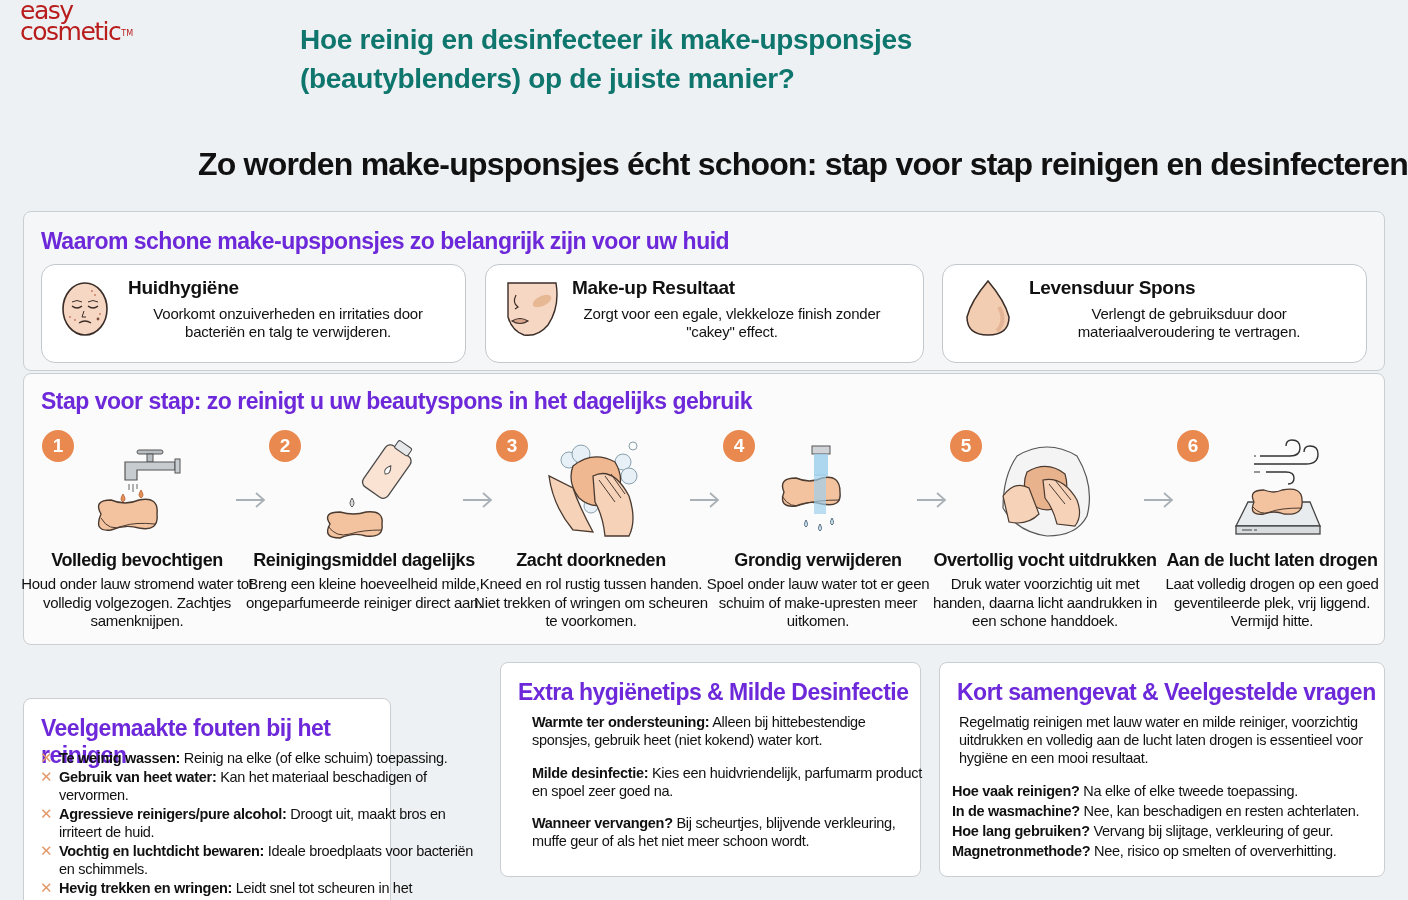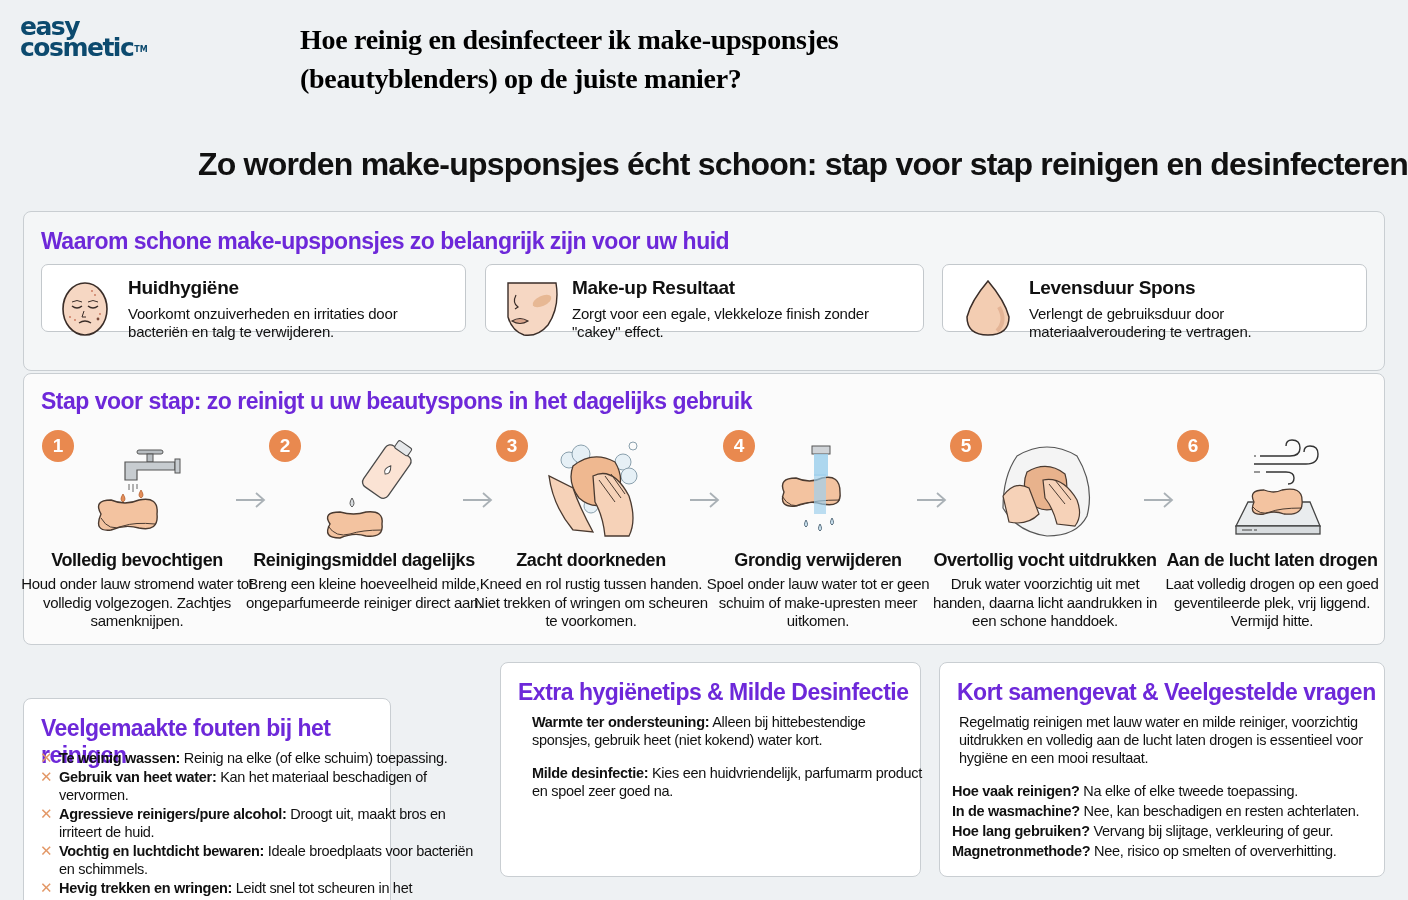--- a/index.html
+++ b/index.html
@@ -4,48 +4,48 @@
 <style>
   * { box-sizing: border-box; margin: 0; padding: 0; }
   html, body { width: 1408px; height: 900px; overflow: hidden; }
   body {
     background: #eef1f3;
     font-family: "Liberation Sans", "DejaVu Sans", sans-serif;
     color: #111;
     position: relative;
   }
   .logo {
-    position: absolute; left: 20px; top: 16px;
-    font-family: "DejaVu Sans", sans-serif; font-weight: bold;
-    line-height: 21px; font-size: 25px; letter-spacing: -1.5px; color: #0c4a6e;
+    position: absolute; left: 20px; top: 0;
+    font-family: "DejaVu Sans", sans-serif; font-weight: normal;
+    line-height: 21px; font-size: 25px; letter-spacing: -1.5px; color: #b91c1c;
   }
   .logo .tm { font-size: 8px; letter-spacing: 0; vertical-align: 4px; margin-left: 1px; }
   .page-header-title {
     position: absolute; left: 300px; top: 20px; width: 760px;
-    font-family: Liberation Serif, serif; font-weight: bold;
-    font-size: 28px; line-height: 39px; letter-spacing: -0.3px; color: #000000;
+    font-family: Liberation Sans, sans-serif; font-weight: bold;
+    font-size: 28px; line-height: 39px; letter-spacing: -0.3px; color: #0f766e;
   }
   .main-title {
     position: absolute; left: 0; top: 146px; width: 1408px; text-align: right;
     font-family: "Liberation Sans", sans-serif; font-weight: bold;
     font-size: 32px; letter-spacing: -0.8px; color: #111;
   }
   .panel {
     position: absolute; background: #f4f6f7;
     border: 1.5px solid #c9ced2; border-radius: 8px;
   }
   .section-title {
     font-weight: bold; font-size: 23px; letter-spacing: -0.5px; color: #6d28d9;
   }
   
   .why { left: 23px; top: 211px; width: 1362px; height: 160px; }
   .why .section-title { position: absolute; left: 17px; top: 16px; }
   .why-card {
-    position: absolute; top: 52px; height: 68px; background: #fff;
-    border: 1.5px solid #c3c8cc; border-radius: 7px;
+    position: absolute; top: 52px; height: 99px; background: #fff;
+    border: 1.5px solid #c3c8cc; border-radius: 14px; text-align: center;
   }
   .why-card .ic { position: absolute; left: 14px; top: 12px; width: 62px; height: 62px; }
   .why-card .t { position: absolute; left: 86px; top: 12px; font-weight: bold; font-size: 19px; letter-spacing: -0.3px; }
   .why-card .d { position: absolute; left: 86px; top: 40px; font-size: 15px; line-height: 18px; letter-spacing: -0.2px; color: #111; width: 320px; }
   
   .steps { left: 23px; top: 373px; width: 1362px; height: 272px; background: #fbfbfb; padding-left: 8px; }
   .steps .section-title { position: absolute; left: 17px; top: 14px; }
   .step { position: absolute; top: 0; width: 226px; height: 270px; }
   .step .num {
     position: absolute; left: 18px; top: 56px; width: 32px; height: 32px; border-radius: 50%;
@@ -251,20 +251,21 @@
     <li><span class="x">✕</span><b>Agressieve reinigers/pure alcohol:</b><span> Droogt uit, maakt bros en irriteert de huid.</span></li>
     <li><span class="x">✕</span><b>Vochtig en luchtdicht bewaren:</b><span> Ideale broedplaats voor bacteriën en schimmels.</span></li>
     <li><span class="x">✕</span><b>Hevig trekken en wringen:</b><span> Leidt snel tot scheuren in het materiaal.</span></li>
   </ul>
 </section>
 
 <section class="panel bottom tips">
   <h2 class="section-title">Extra hygiënetips &amp; Milde Desinfectie</h2>
   <p class="tip" style="top:50px;"><b>Warmte ter ondersteuning:</b><span> Alleen bij hittebestendige sponsjes, gebruik heet (niet kokend) water kort.</span></p>
   <p class="tip" style="top:101px;"><b>Milde desinfectie:</b><span> Kies een huidvriendelijk, parfumarm product en spoel zeer goed na.</span></p>
+  <p class="tip" style="top:151px;"><b>Wanneer vervangen?</b><span> Bij scheurtjes, blijvende verkleuring, muffe geur of als het niet meer schoon wordt.</span></p>
 </section>
 
 <section class="panel bottom summary">
   <h2 class="section-title">Kort samengevat &amp; Veelgestelde vragen</h2>
   <p class="para">Regelmatig reinigen met lauw water en milde reiniger, voorzichtig uitdrukken en volledig aan de lucht laten drogen is essentieel voor hygiëne en een mooi resultaat.</p>
   <ul class="faq">
     <li><b>Hoe vaak reinigen?</b><span> Na elke of elke tweede toepassing.</span></li>
     <li><b>In de wasmachine?</b><span> Nee, kan beschadigen en resten achterlaten.</span></li>
     <li><b>Hoe lang gebruiken?</b><span> Vervang bij slijtage, verkleuring of geur.</span></li>
     <li><b>Magnetronmethode?</b><span> Nee, risico op smelten of oververhitting.</span></li>

